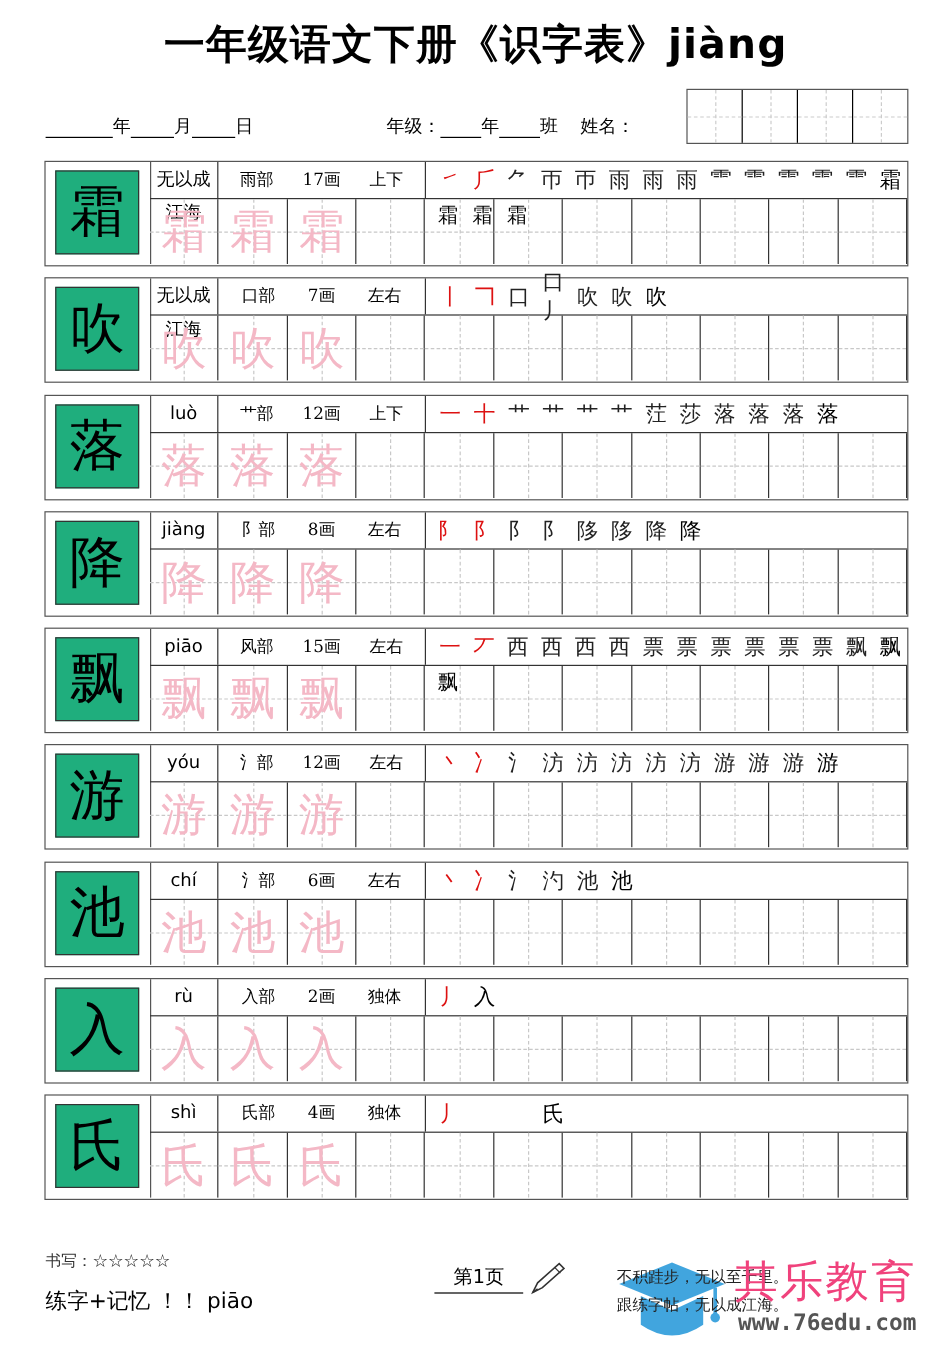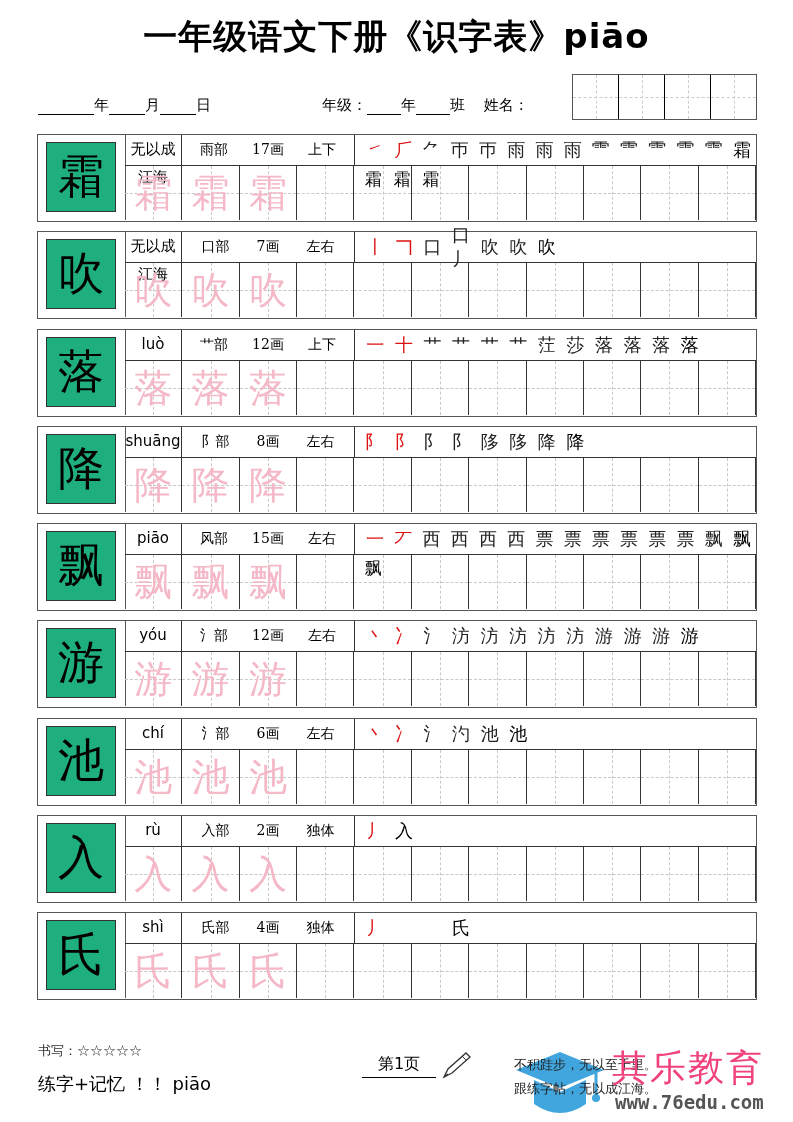--- a/index.html
+++ b/index.html
@@ -49,21 +49,21 @@
              text-align:center; font-size:16px; padding-bottom:2px; }
   .pen { position:absolute; left:440px; top:1050px; width:32px; height:30px; }
   .quote { position:absolute; left:514px; top:1053px; font-size:13px; line-height:24px; font-family:"DejaVu Serif",serif; color:#222; }
   .logo-cap { position:absolute; left:512px; top:1048px; width:96px; height:70px; opacity:0.85; }
   .brand { position:absolute; left:612px; top:1044px; font-size:36px; font-weight:normal; color:#f0427c; letter-spacing:2px; }
   .site { position:absolute; left:615px; top:1091px; font-size:19px; font-weight:bold; color:#555; font-family:"DejaVu Sans Mono",monospace; }
 </style>
 </head>
 <body>
 
-<div class="title">一年级语文下册《识字表》piāo</div>
+<div class="title">一年级语文下册《识字表》jiàng</div>
 
 <div class="meta-line" style="left:38px;">
   <span class="uline" style="width:56px"></span><span>年</span><span class="uline" style="width:36px"></span><span>月</span><span class="uline" style="width:36px"></span><span>日</span>
 </div>
 <div class="meta-line" style="left:322px;">
   <span>年级：</span><span class="uline" style="width:34px"></span><span>年</span><span class="uline" style="width:34px"></span><span>班</span>
   <span style="margin-left:14px">姓名：</span>
 </div>
 <div class="namebox">
   <div class="nc"></div>
@@ -219,21 +219,21 @@
       <div style="position:absolute;left:230px;top:0;right:0;height:54px;pointer-events:none;">
         <div class="sample"></div>
       </div>
     </div>
     </div>
     <div class="row" style="top: 426px;">
     <div class="big">
       <div class="green">降</div>
     </div>
     <div class="hdr">
-      <div class="pinyin">shuāng</div>
+      <div class="pinyin">jiàng</div>
       <div class="info">
         <span>阝部</span>
         <span>8画</span>
         <span>左右</span>
       </div>
       <div class="strokes">
           <span style="color:#d11">⻖</span>
           <span style="color:#d11">阝</span>
           <span style="color:#222">阝</span>
           <span style="color:#222">阝</span>

